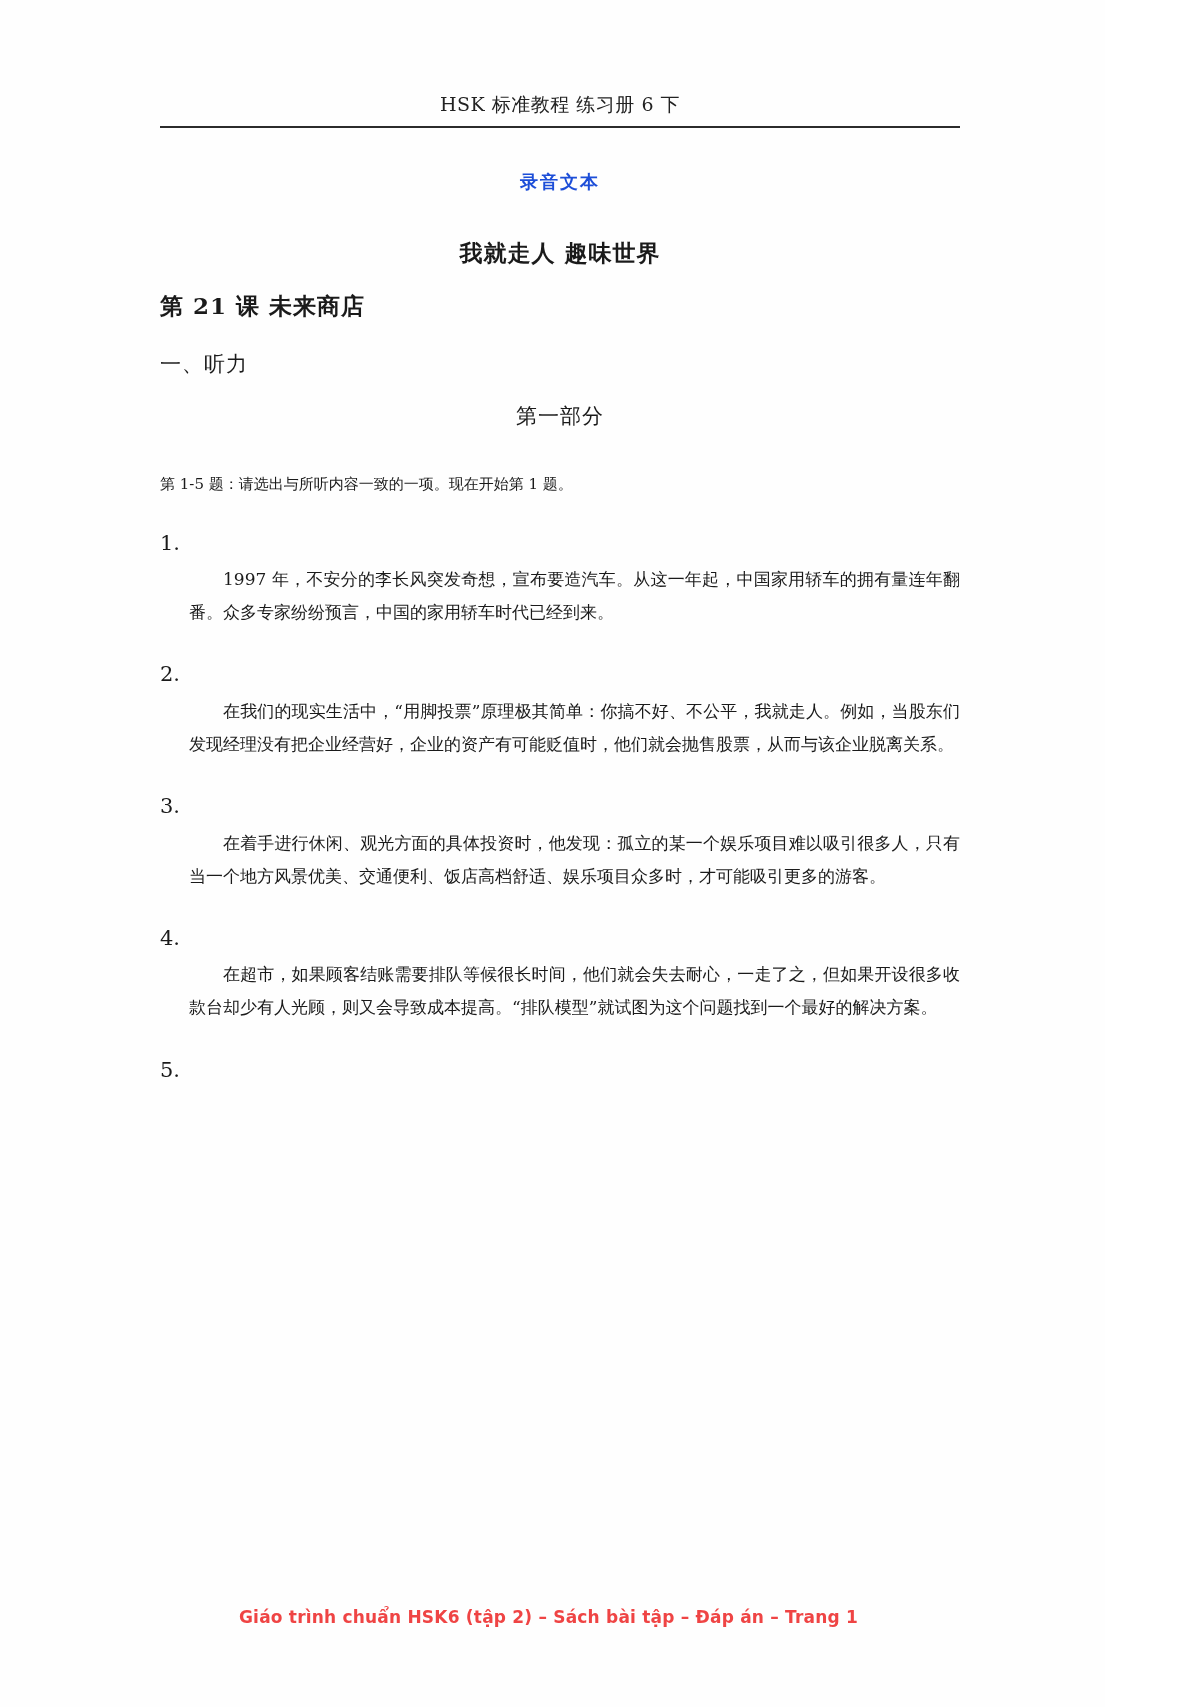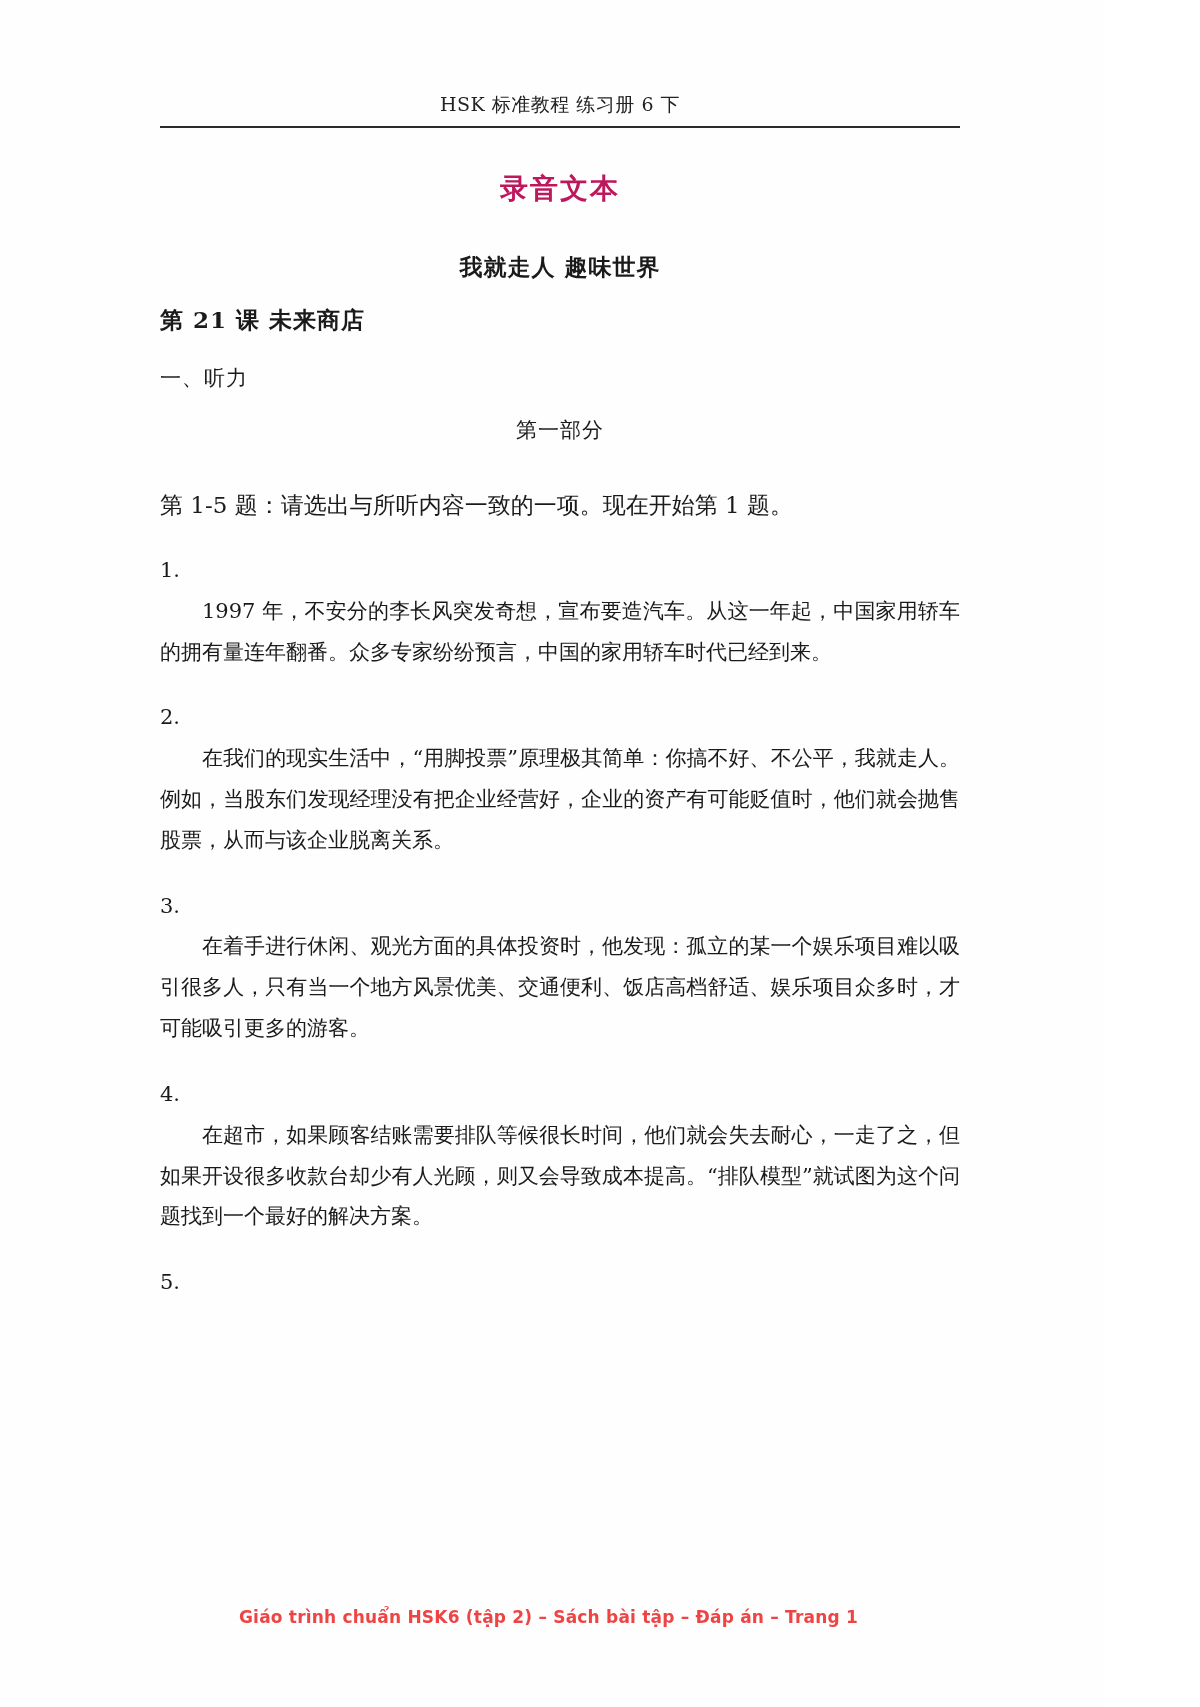--- a/index.html
+++ b/index.html
@@ -31,25 +31,25 @@
     color: #222222;
   }
   .rule {
     margin-top: 8px;
     border-top: 2px solid #2b2b2b;
     width: 800px;
     height: 0;
   }
   .doc-title {
     text-align: center;
-    font-size: 28px;
+    font-size: 18px;
     font-weight: bold;
     margin-top: 42px;
     letter-spacing: 2px;
-    color: #be185d;
+    color: #1d4ed8;
   }
   .unit-line {
     text-align: center;
     font-size: 23px;
     font-weight: bold;
     margin-top: 44px;
     letter-spacing: 1px;
   }
   .lesson-line {
     text-align: left;
@@ -63,40 +63,41 @@
     margin-top: 28px;
     letter-spacing: 1px;
   }
   .part-line {
     text-align: center;
     font-size: 21px;
     margin-top: 24px;
     letter-spacing: 1px;
   }
   .instruction {
-    font-size: 23px;
+    font-size: 15px;
     margin-top: 42px;
     line-height: 1.7;
     text-align: justify;
   }
   .item {
     margin-top: 30px;
   }
   .item-number {
     font-size: 21px;
     line-height: 1.5;
   }
   .item-body {
-    font-size: 21px;
+    font-size: 17px;
     line-height: 1.95;
     text-align: justify;
     text-justify: inter-ideograph;
     text-indent: 2em;
     margin-top: 4px;
     word-break: break-all;
+    margin-left: 29px;
   }
   .footer {
     position: absolute;
     left: 0;
     right: 8px;
     bottom: 80px;
     text-align: center;
     font-family: "DejaVu Sans", "Liberation Sans", sans-serif;
     font-size: 17px;
     font-weight: bold;

